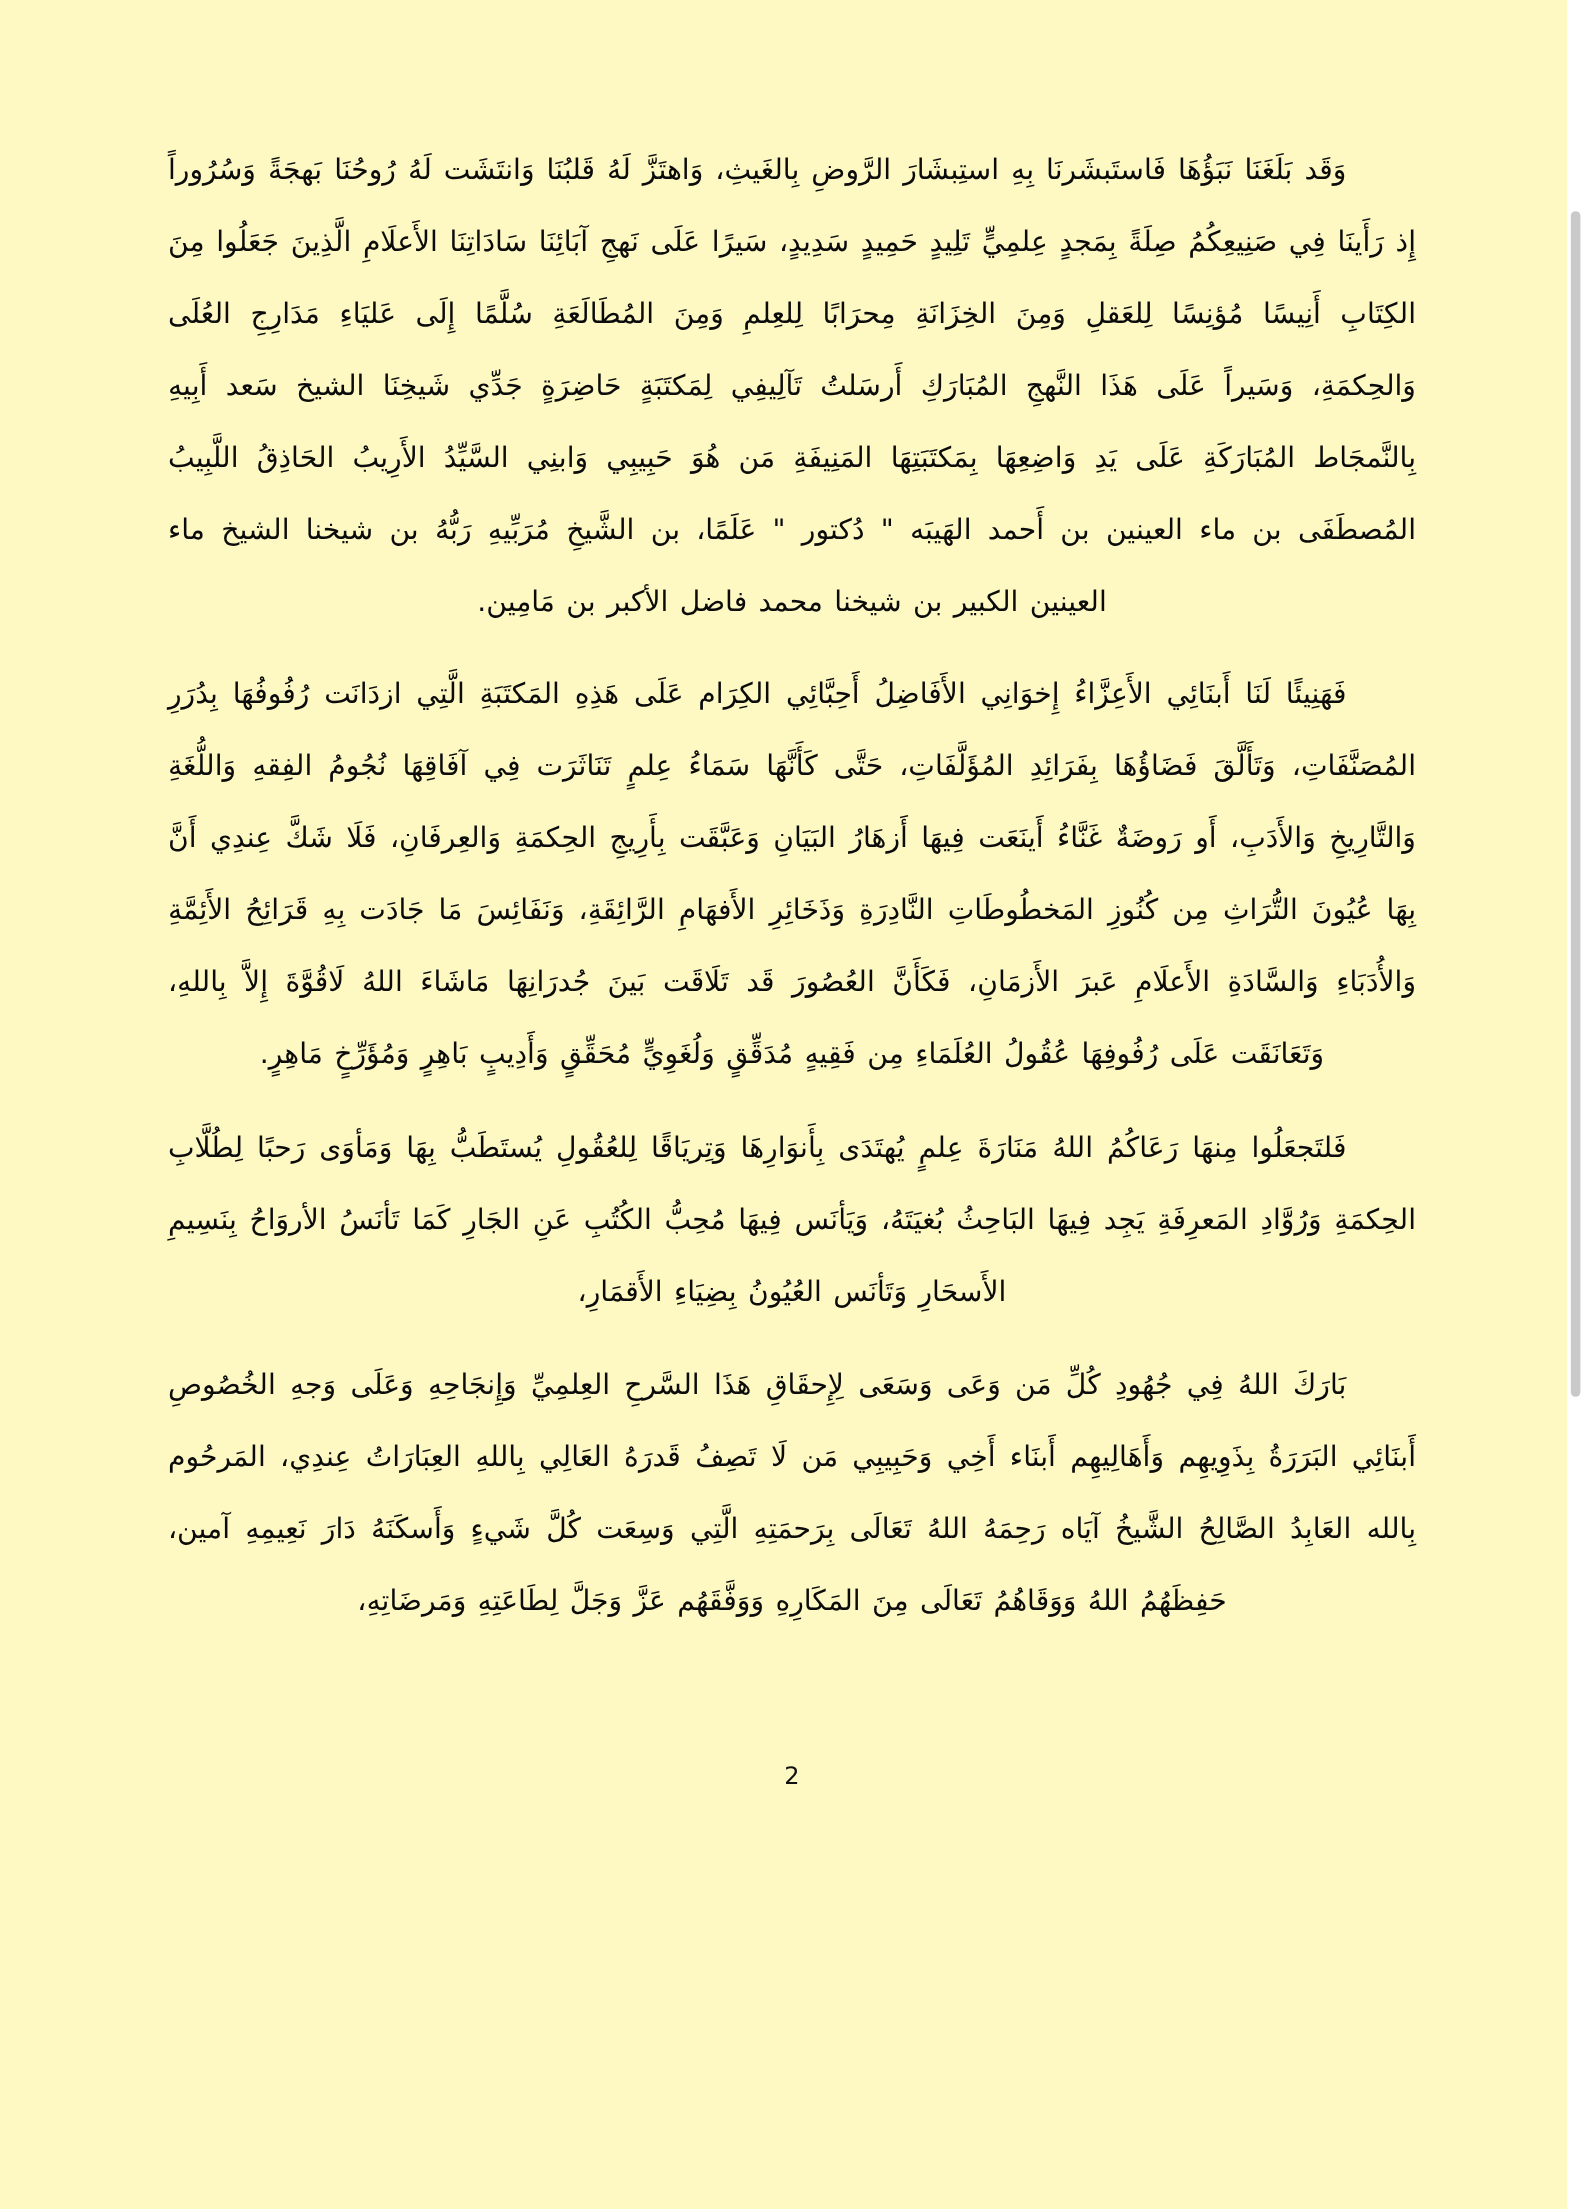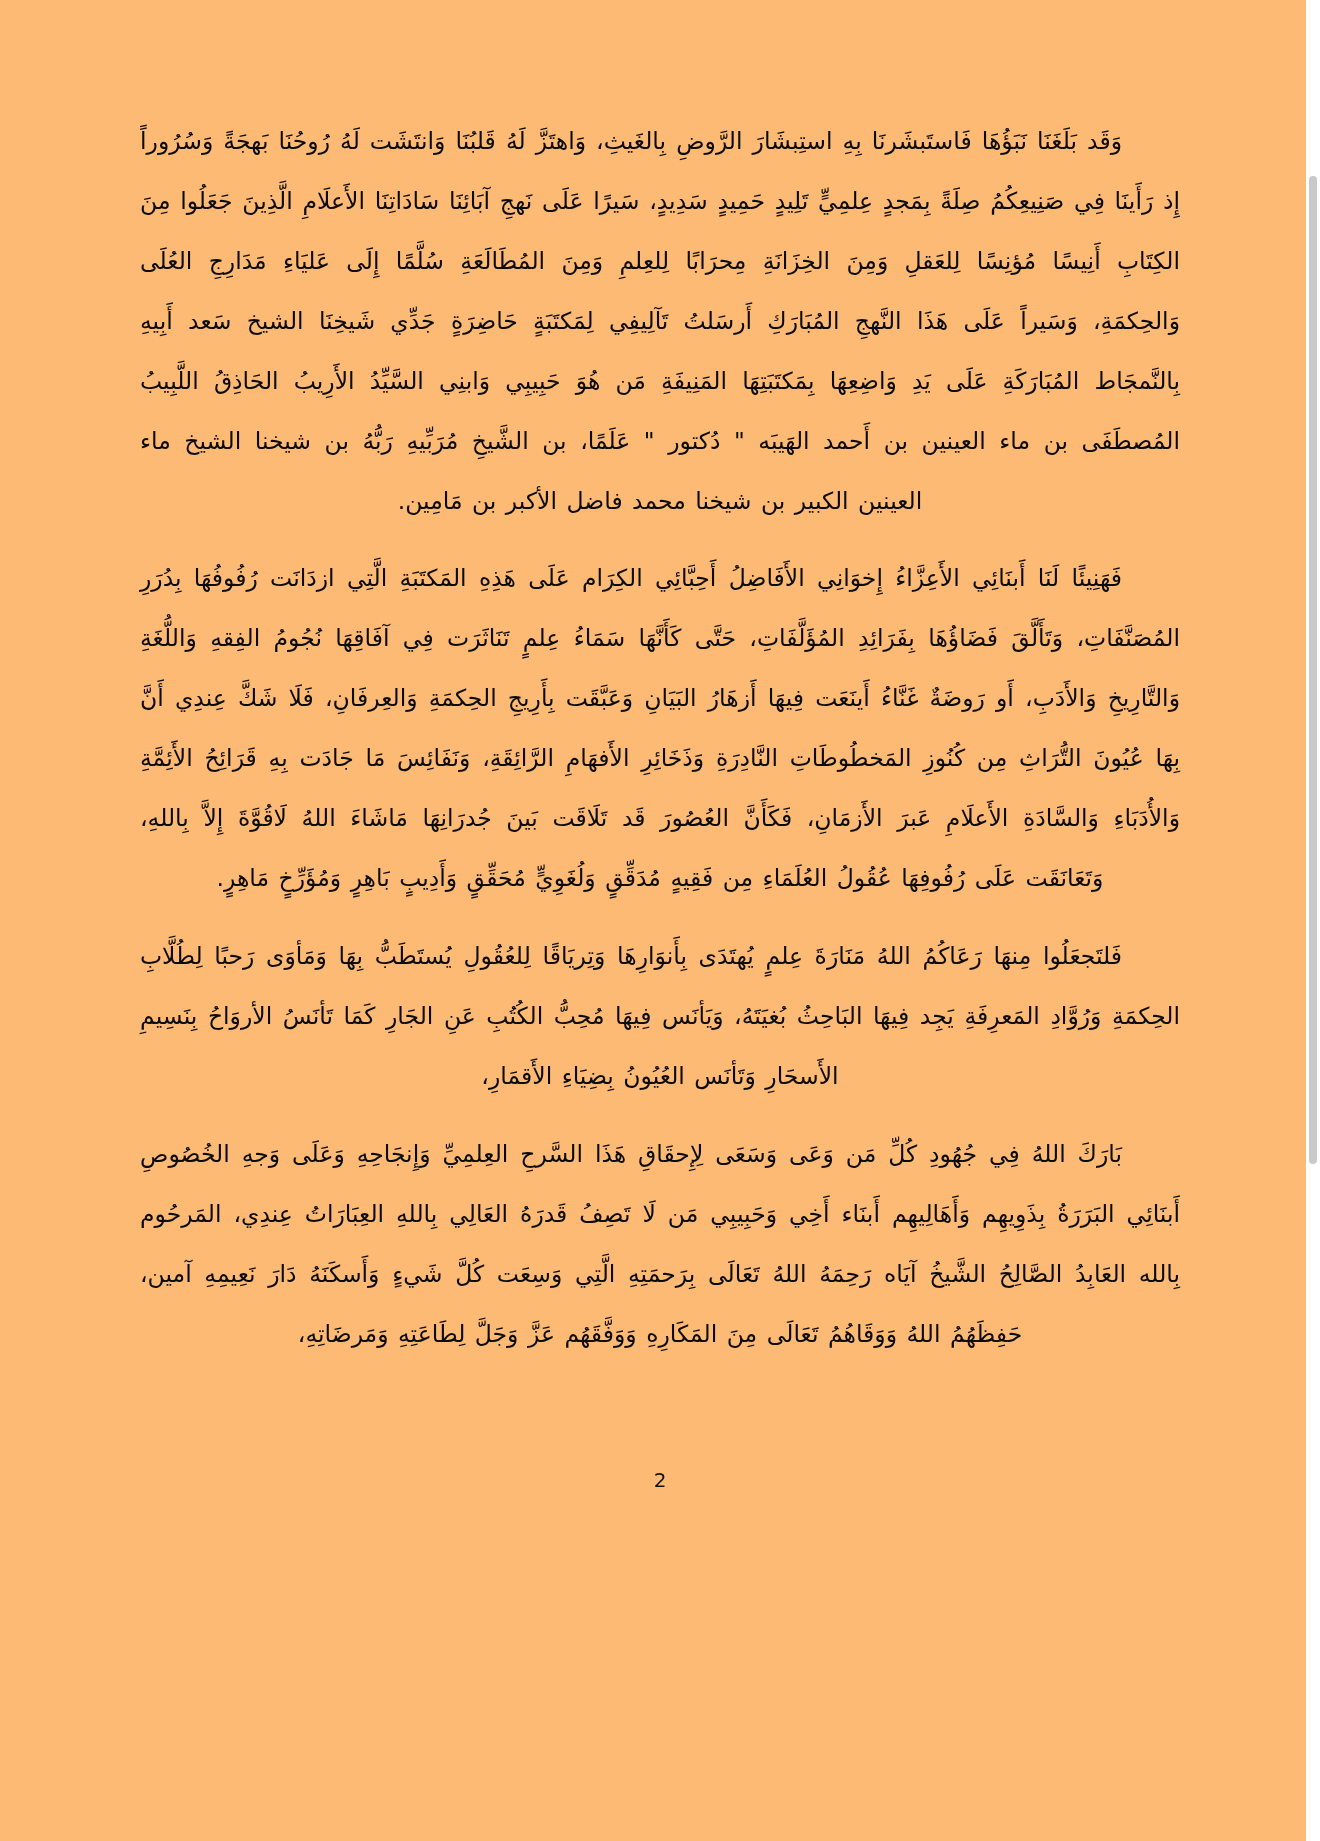--- a/index.html
+++ b/index.html
@@ -14,21 +14,21 @@
     overflow: hidden;
     font-family: "DejaVu Sans", "Liberation Sans", sans-serif;
   }
 
   .page {
     position: absolute;
     top: 0;
     left: 0;
     width: 1320px;
     height: 1841px;
-    background: #fdba74;
+    background: #fef9c3;
   }
 
   .page-body {
     position: absolute;
     top: 112px;
     left: 140px;
     width: 1040px;
   }
 
   .para {

